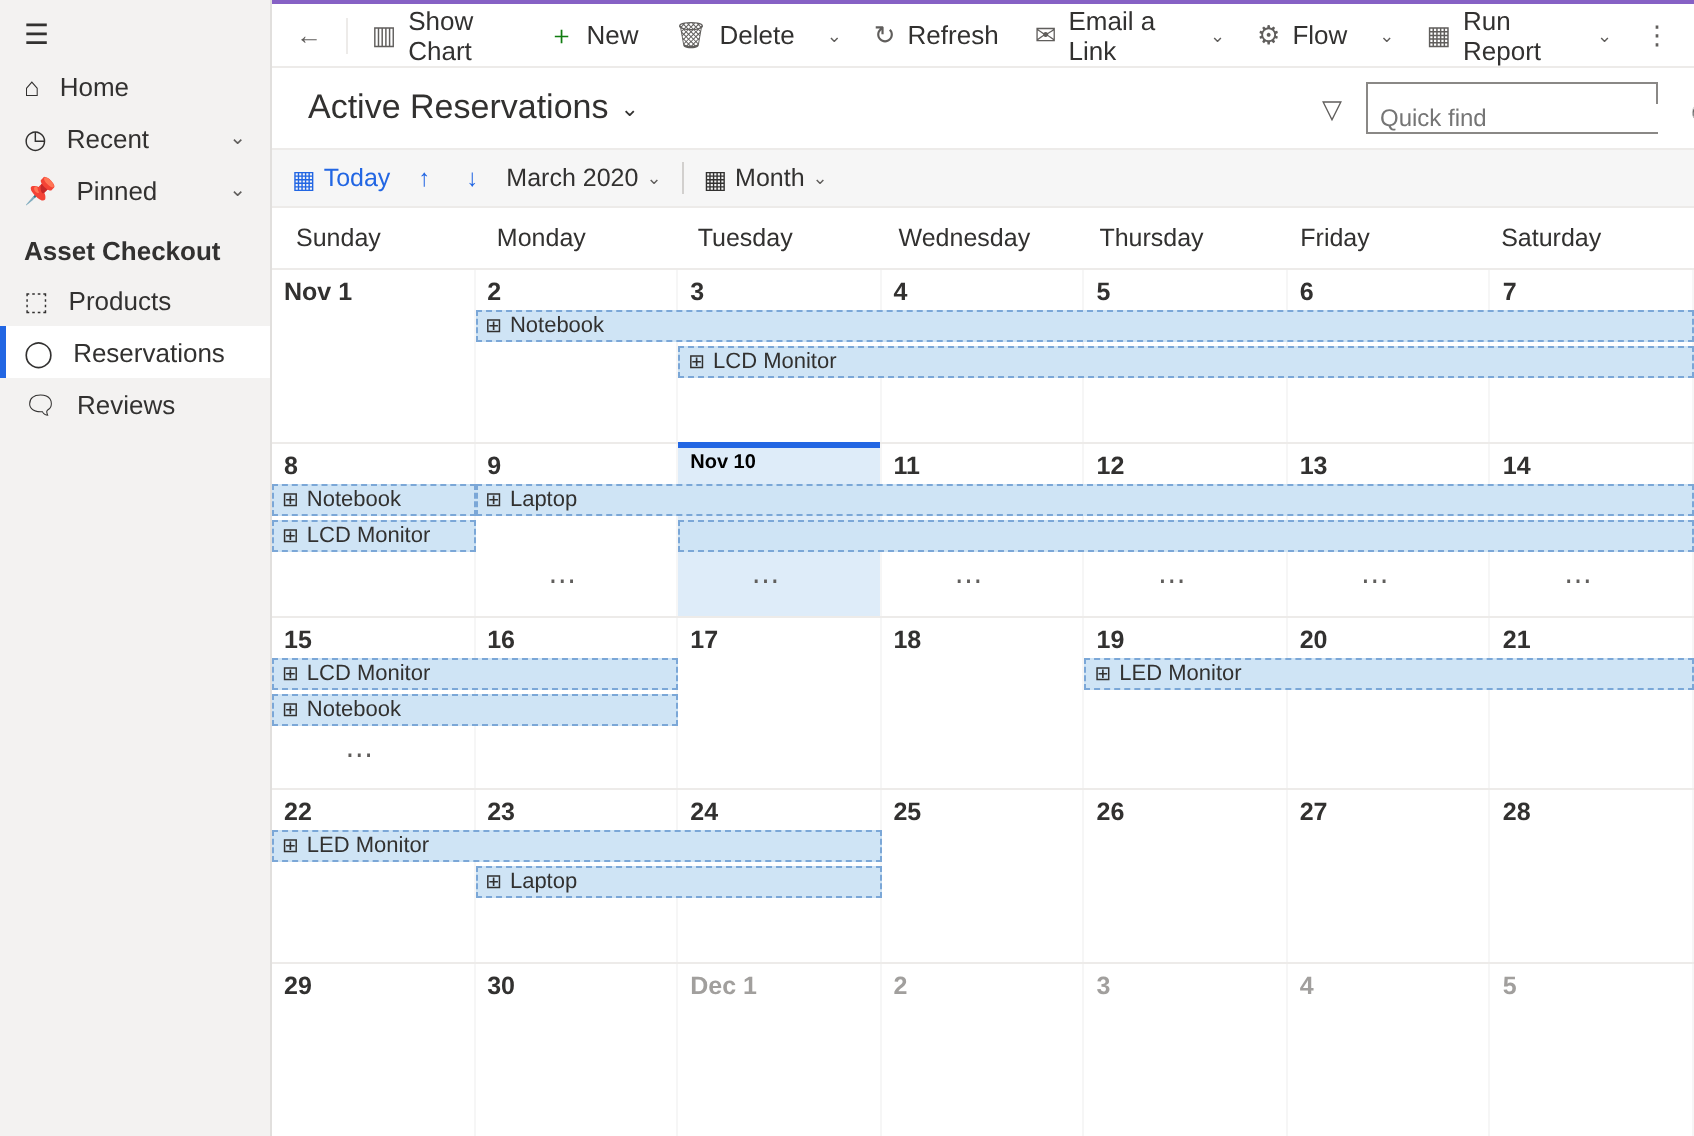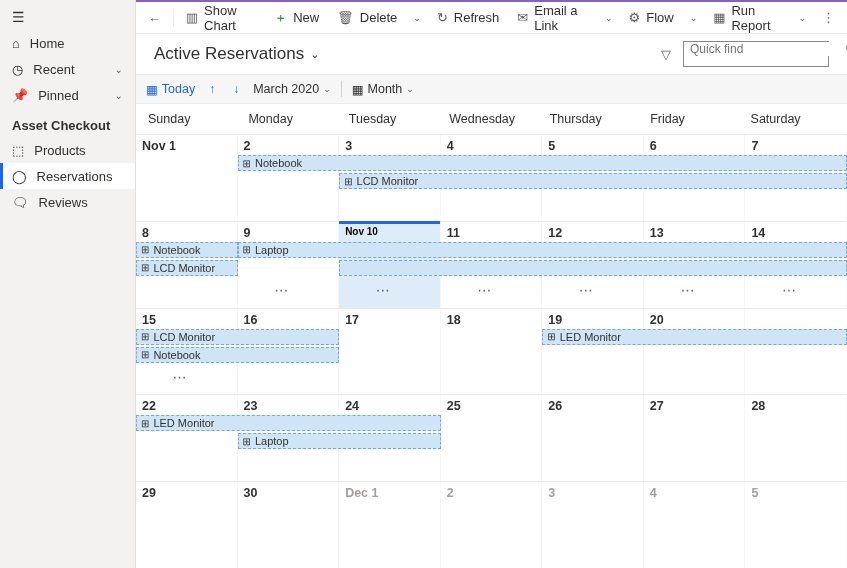--- a/index.html
+++ b/index.html
@@ -17,21 +17,21 @@
 .purple-bar { height: 2px; background: #8661c5; }
 .cmdbar { display: flex; align-items: center; height: 32px; border-bottom: 1px solid #edebe9; padding: 0 4px; gap: 2px; }
 .cmd-btn { display: flex; align-items: center; height: 28px; padding: 0 8px; gap: 6px; cursor: pointer; font-size: 13px; color: #323130; }
 .cmd-btn .ic { color: #605e5c; }
 .cmd-sep { width: 1px; height: 18px; background: #edebe9; margin: 0 2px; }
 .cmd-chev { font-size: 9px; color: #605e5c; padding: 0 6px; cursor: pointer; }
 .titlebar { display: flex; align-items: center; height: 40px; padding: 0 18px; }
 .titlebar .title { font-size: 17px; font-weight: 400; display: flex; align-items: center; gap: 6px; }
 .titlebar .spacer { flex: 1; }
 .filter-ic { padding: 0 12px; color: #605e5c; cursor: pointer; }
-.search { display: flex; align-items: flex-start; border: 1px solid #8a8886; height: 26px; width: 146px; padding: 0 6px; }
+.search { display: flex; align-items: flex-end; border: 1px solid #8a8886; height: 26px; width: 146px; padding: 0 6px; }
 .search input { border: none; outline: none; flex: 1; font-size: 12px; }
 .search .sic { font-size: 13px; }
 .calbar { display: flex; align-items: center; height: 30px; background: #f6f6f6; border-top: 1px solid #edebe9; border-bottom: 1px solid #edebe9; padding: 0 10px; gap: 10px; font-size: 12.5px; }
 .calbar .link { color: #2266e3; display: flex; align-items: center; gap: 4px; cursor: pointer; }
 .calbar .nav-arrow { color: #2266e3; cursor: pointer; padding: 0 4px; font-size: 12px; }
 .calbar .down { font-size: 9px; color: #605e5c; }
 .calgrid { flex: 1; display: flex; flex-direction: column; }
 .dayhead { display: grid; grid-template-columns: repeat(7, 1fr); height: 30px; align-items: center; padding: 0 4px; }
 .dayhead div { padding-left: 8px; font-size: 12.5px; color: #323130; }
 .weeks { flex: 1; display: grid; grid-template-rows: repeat(5, 1fr); position: relative; }
@@ -261,20 +261,23 @@
             </div>
             <div class="cell">
               <div class="dnum">18</div>
             </div>
             <div class="cell">
               <div class="dnum">19</div>
             </div>
             <div class="cell">
               <div class="dnum">20</div>
             </div>
+            <div class="cell">
+              <div class="dnum">21</div>
+            </div>
             <div class="events">
               <div class="evt" style="left: 0%; width: 28.5714%; top: 0px;">
                 <span class="eic">⊞</span>
                 <span>LCD Monitor</span>
               </div>
               <div class="evt" style="left: 57.1429%; width: 42.8571%; top: 0px;">
                 <span class="eic">⊞</span>
                 <span>LED Monitor</span>
               </div>
               <div class="evt" style="left: 0%; width: 28.5714%; top: 18px;">

